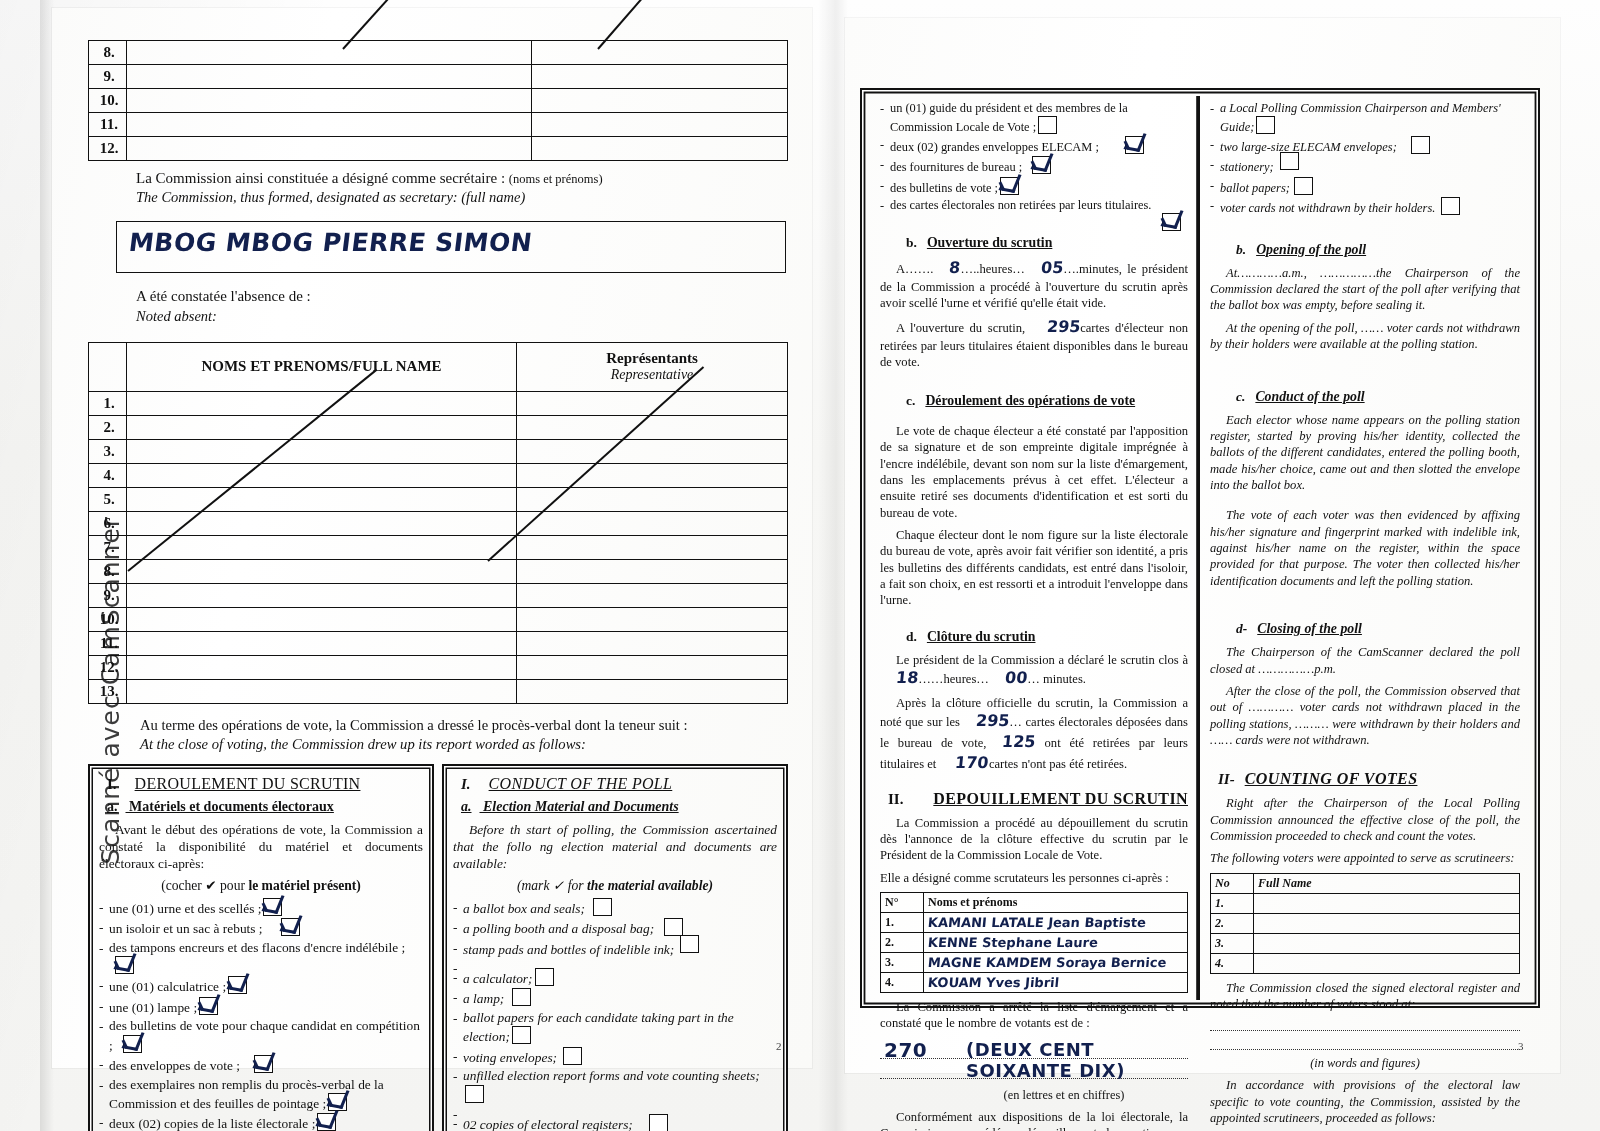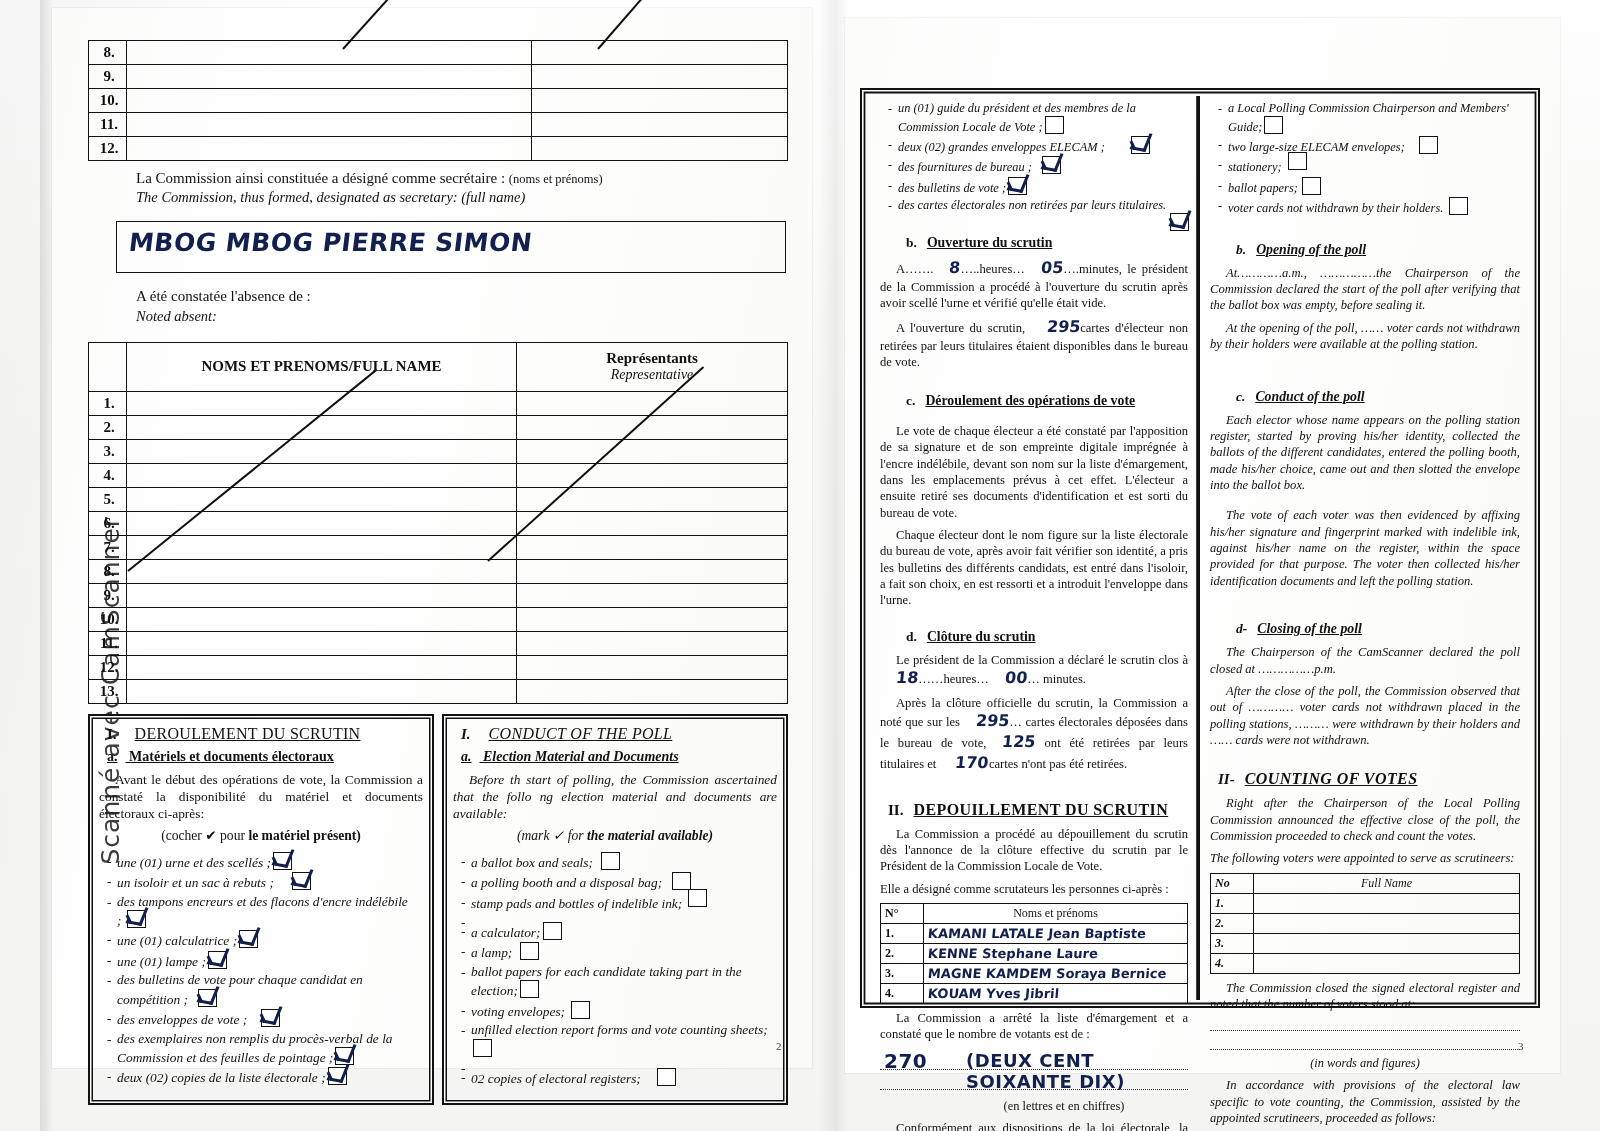--- a/index.html
+++ b/index.html
@@ -91,21 +91,21 @@
   .box-fr{width:336px;}
   .box-en{width:336px;margin-left:8px;}
   .sec-head{display:flex;align-items:baseline;gap:18px;margin:2px 0 6px 8px;}
   .sec-head .rn{font-weight:bold;font-size:15px;}
   .sec-head .ttl{font-weight:normal;font-size:16px;text-decoration:underline;letter-spacing:0.3px;}
   .sub-head{margin:2px 0 6px 8px;font-weight:bold;font-size:14px;text-decoration:underline;}
   .sub-head .rn{margin-right:8px;}
   .para{font-size:13.4px;line-height:1.27;text-align:justify;margin:0 0 5px 0;}
   .para.ind{text-indent:16px;}
   .mark-note{text-align:center;font-size:13.6px;margin:2px 0 4px 0;}
-  ul.items{list-style:none;margin:8px;padding:0;font-size:13.4px;line-height:1.3;font-style:italic;}
+  ul.items{list-style:none;margin:0;padding:0;font-size:13.4px;line-height:1.3;}
   ul.items li{position:relative;padding-left:10px;margin-bottom:1px;}
   ul.items li:before{content:"-";position:absolute;left:0;}
   .cbx{display:inline-block;width:17px;height:16px;border:1.6px solid #111;
     vertical-align:-3px;margin:0 2px;position:relative;background:#fff;}
   .cbx.tick:after{
     content:"";position:absolute;left:1px;top:-5px;width:13px;height:16px;
     border-right:3px solid #12204e;border-bottom:3px solid #12204e;
     transform:rotate(10deg) skewX(-12deg);
   }
   .cbx.tick:before{
@@ -132,21 +132,21 @@
 
   .rpara{font-size:12.6px;line-height:1.3;text-align:justify;margin:0 0 6px 0;}
   .rpara.ind{text-indent:16px;}
   .dots{letter-spacing:0px;}
   .hw{font-family:"DejaVu Sans",sans-serif;color:#12204e;font-weight:bold;
       font-size:16px;transform:skewX(-6deg);display:inline-block;}
 
   table.rtable{border-collapse:collapse;width:100%;margin:4px 0 6px 0;}
   table.rtable td,table.rtable th{border:1.2px solid #111;font-size:12px;
     padding:1px 4px;height:17px;}
-  table.rtable th{font-weight:normal;text-align:center;}
+  table.rtable th{font-weight:bold;text-align:left;}
   table.rtable .no-col{width:34px;text-align:left;font-weight:bold;margin-top:20px;}
   .hwrow{font-family:"DejaVu Sans",sans-serif;color:#12204e;font-weight:bold;
     font-size:13px;transform:skewX(-5deg);display:inline-block;white-space:nowrap;}
 
   .dotline{border-bottom:1.4px dotted #333;height:12px;margin:6px 0;}
   .center-note{text-align:center;font-size:12.4px;margin:4px 0 6px 0;}
 
   .hw-count{position:relative;height:46px;margin-top:2px;}
   .hw-count .l1{position:absolute;left:4px;top:0;font-size:20px;}
   .hw-count .dotted{position:absolute;left:0;right:0;border-bottom:1.4px dotted #333;}
@@ -289,20 +289,24 @@
           <td class="num-cell">13.</td>
           <td></td>
           <td></td>
         </tr>
   </tbody>
     </table>
 
   <div class="strike" style="left:40px;top:530px;width:320px;height:2px;transform:rotate(-39deg);"></div>
   <div class="strike" style="left:400px;top:520px;width:290px;height:2px;transform:rotate(-42deg);"></div>
 
+  <div class="closing-line">
+    <span class="fr">Au terme des opérations de vote, la Commission a dressé le procès-verbal dont la teneur suit :</span><br>
+    <i class="en">At the close of voting, the Commission drew up its report worded as follows:</i>
+  </div>
 
   <div class="box-pair">
 
     <div class="sec-box inner box-fr">
       <div class="sec-head">
         <span class="rn">I.</span>
         <span class="ttl">DEROULEMENT DU SCRUTIN</span>
       </div>
       <div class="sub-head">
         <span class="rn">a.</span>
@@ -397,21 +401,21 @@
       </div>
       <p class="rpara ind">
         <span>Le président de la Commission a déclaré le scrutin clos à</span>
         <span class="hw">18</span><span class="dots">……</span><span>heures</span><span class="dots">…</span><span class="hw">00</span><span class="dots">…</span> <span>minutes.</span>
       </p>
       <p class="rpara ind">
         <span>Après la clôture officielle du scrutin, la Commission a noté que sur les</span><span class="hw">295</span><span class="dots">…</span> <span>cartes électorales déposées dans le bureau de vote,</span><span class="hw">125</span> <span>ont été retirées par leurs titulaires et</span>
         <span class="hw">170</span><span>cartes n'ont pas été retirées.</span>
       </p>
 
-      <div class="rh big" style="margin-top:27px;">
+      <div class="rh big" style="margin-top:16px;justify-content:space-between;">
         <span class="rn">II.</span>
         <span class="ttl">DEPOUILLEMENT DU SCRUTIN</span>
       </div>
       <p class="rpara ind">La Commission a procédé au dépouillement du scrutin dès l'annonce de la clôture effective du scrutin par le Président de la Commission Locale de Vote.</p>
       <p class="rpara">Elle a désigné comme scrutateurs les personnes ci-après :</p>
 
       <table class="rtable">
         <tbody>
             <tr>
           <th class="no-col">N°</th>

